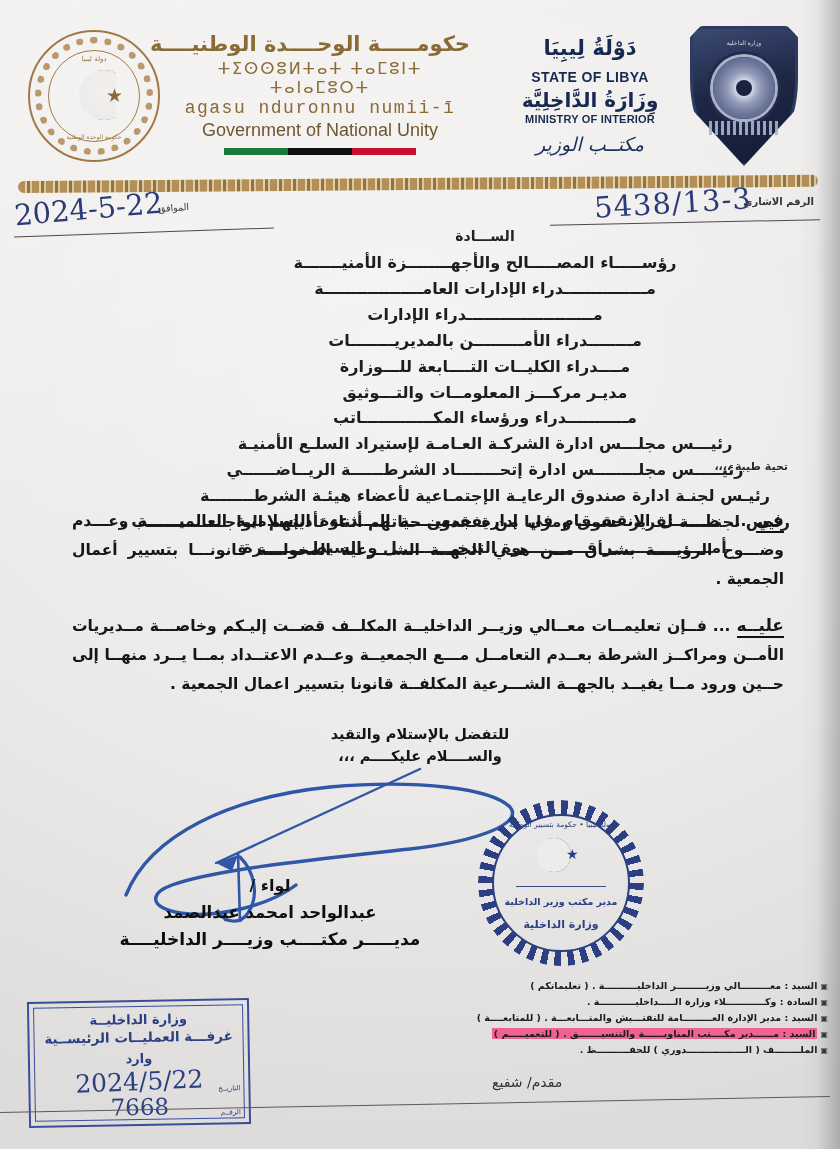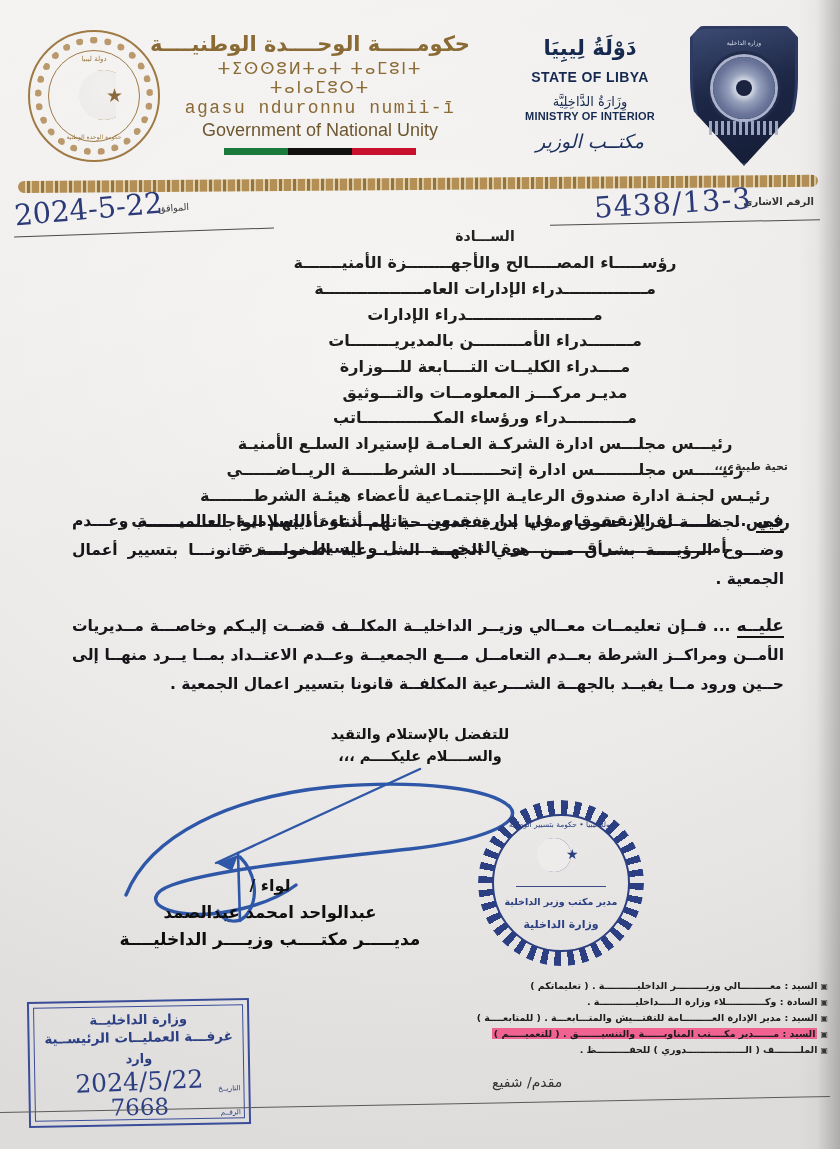--- a/index.html
+++ b/index.html
@@ -151,21 +151,21 @@
     position: absolute;
     left: 495px; top: 22px;
     width: 190px;
     text-align: center;
     color: #1c2e5a;
     direction: rtl;
   }
   .moi-ar1 { font-size: 21px; font-weight: bold; color: #16294f; }
   .moi-en1 { font-size: 14px; font-weight: bold; letter-spacing: .4px; direction: ltr;
              font-family:"Liberation Sans", sans-serif; color:#16294f; margin-top:9px;}
-  .moi-ar2 { font-size: 13px; font-weight: normal; color: #16294f; margin-top: 9px; }
+  .moi-ar2 { font-size: 20px; font-weight: bold; color: #16294f; margin-top: 3px; }
   .moi-en2 { font-size: 11px; font-weight: bold; letter-spacing: .2px; direction: ltr;
              font-family:"Liberation Sans", sans-serif; color:#16294f; margin-top:1px;}
   .moi-office { font-size: 19px; color: #1b2f5e; margin-top: 8px; font-style: italic; }
 
   
   .moi-shield {
     position: absolute;
     left: 690px; top: 12px;
     width: 108px; height: 140px;
   }

